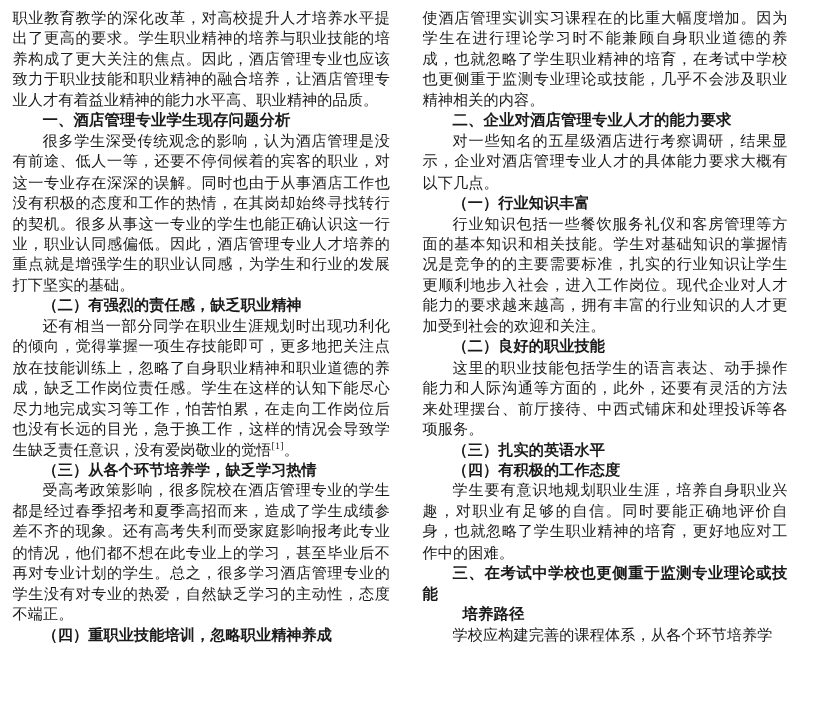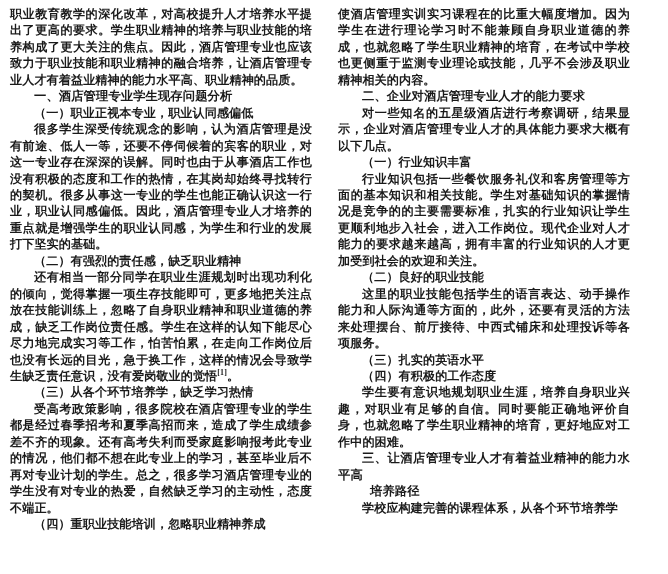--- a/index.html
+++ b/index.html
@@ -29,21 +29,20 @@
   }
   .col.left { padding-right: 8px; }
   .col.right { padding-left: 18px; }
   p {
     margin: 0;
     font-size: 12.1px;
     line-height: 16.45px;
     text-align: justify;
     text-justify: inter-ideograph;
     letter-spacing: 0.1px;
-    font-weight: bold;
   }
   p.ind { text-indent: 24px; }
   p.noind { text-indent: 0; }
   p.h1 {
     text-indent: 24px;
     font-weight: bold;
     font-size: 12.3px;
   }
   p.h1.cont { text-indent: 0; margin-left: 32px; }
   p.h2 {
@@ -58,37 +57,36 @@
   }
 </style>
 </head>
 <body>
 
 <div class="page">
   <div class="columns">
     <div class="col left" id="left-col">
         <p class="noind">职业教育教学的深化改革，对高校提升人才培养水平提出了更高的要求。学生职业精神的培养与职业技能的培养构成了更大关注的焦点。因此，酒店管理专业也应该致力于职业技能和职业精神的融合培养，让酒店管理专业人才有着益业精神的能力水平高、职业精神的品质。</p>
         <p class="h1">一、酒店管理专业学生现存问题分析</p>
-        <p class="h2">（一）职业正视本专业，职业认同感偏低</p>
         <p class="ind">很多学生深受传统观念的影响，认为酒店管理是没有前途、低人一等，还要不停伺候着的宾客的职业，对这一专业存在深深的误解。同时也由于从事酒店工作也没有积极的态度和工作的热情，在其岗却始终寻找转行的契机。很多从事这一专业的学生也能正确认识这一行业，职业认同感偏低。因此，酒店管理专业人才培养的重点就是增强学生的职业认同感，为学生和行业的发展打下坚实的基础。</p>
         <p class="h2">（二）有强烈的责任感，缺乏职业精神</p>
         <p class="ind">还有相当一部分同学在职业生涯规划时出现功利化的倾向，觉得掌握一项生存技能即可，更多地把关注点放在技能训练上，忽略了自身职业精神和职业道德的养成，缺乏工作岗位责任感。学生在这样的认知下能尽心尽力地完成实习等工作，怕苦怕累，在走向工作岗位后也没有长远的目光，急于换工作，这样的情况会导致学生缺乏责任意识，没有爱岗敬业的觉悟<sup>[1]</sup>。</p>
         <p class="h2">（三）从各个环节培养学，缺乏学习热情</p>
         <p class="ind">受高考政策影响，很多院校在酒店管理专业的学生都是经过春季招考和夏季高招而来，造成了学生成绩参差不齐的现象。还有高考失利而受家庭影响报考此专业的情况，他们都不想在此专业上的学习，甚至毕业后不再对专业计划的学生。总之，很多学习酒店管理专业的学生没有对专业的热爱，自然缺乏学习的主动性，态度不端正。</p>
         <p class="h2">（四）重职业技能培训，忽略职业精神养成</p>
       </div>
     <div class="col right" id="right-col">
         <p class="noind">使酒店管理实训实习课程在的比重大幅度增加。因为学生在进行理论学习时不能兼顾自身职业道德的养成，也就忽略了学生职业精神的培育，在考试中学校也更侧重于监测专业理论或技能，几乎不会涉及职业精神相关的内容。</p>
         <p class="h1">二、企业对酒店管理专业人才的能力要求</p>
         <p class="ind">对一些知名的五星级酒店进行考察调研，结果显示，企业对酒店管理专业人才的具体能力要求大概有以下几点。</p>
         <p class="h2">（一）行业知识丰富</p>
         <p class="ind">行业知识包括一些餐饮服务礼仪和客房管理等方面的基本知识和相关技能。学生对基础知识的掌握情况是竞争的的主要需要标准，扎实的行业知识让学生更顺利地步入社会，进入工作岗位。现代企业对人才能力的要求越来越高，拥有丰富的行业知识的人才更加受到社会的欢迎和关注。</p>
         <p class="h2">（二）良好的职业技能</p>
         <p class="ind">这里的职业技能包括学生的语言表达、动手操作能力和人际沟通等方面的，此外，还要有灵活的方法来处理摆台、前厅接待、中西式铺床和处理投诉等各项服务。</p>
         <p class="h2">（三）扎实的英语水平</p>
         <p class="h2">（四）有积极的工作态度</p>
         <p class="ind">学生要有意识地规划职业生涯，培养自身职业兴趣，对职业有足够的自信。同时要能正确地评价自身，也就忽略了学生职业精神的培育，更好地应对工作中的困难。</p>
-        <p class="h1">三、让酒店管理专业人才有着益业精神的能力水平高</p>
+        <p class="h1">三、在考试中学校也更侧重于监测专业理论或技能</p>
         <p class="h1 cont">培养路径</p>
         <p class="ind">学校应构建完善的课程体系，从各个环节培养学</p>
       </div>
   </div>
 </div>
 
 </body></html>

